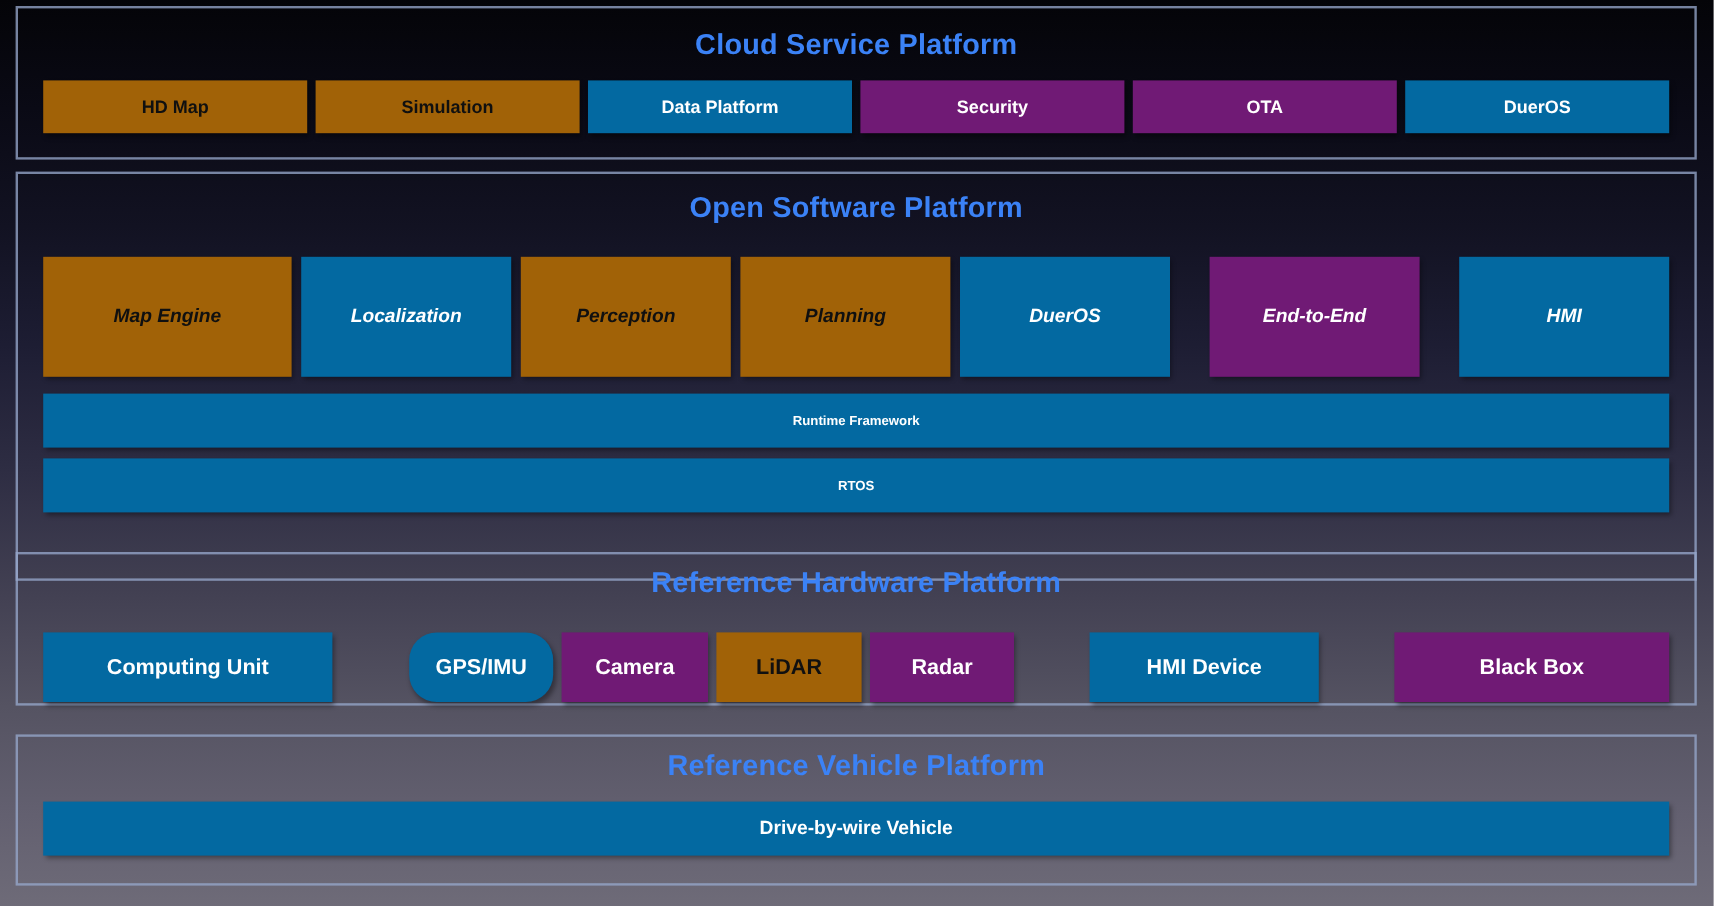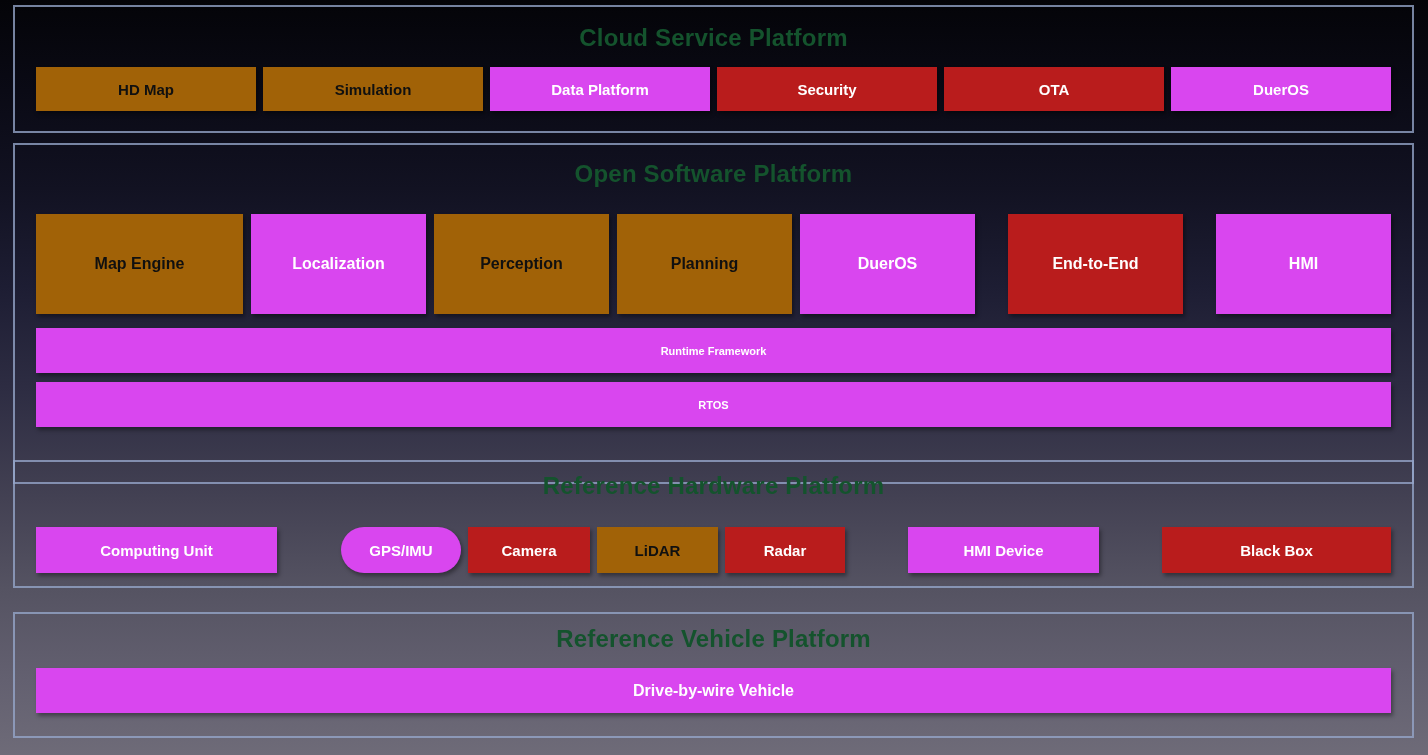--- a/index.html
+++ b/index.html
@@ -25,21 +25,21 @@
   }
   .section {
     position: absolute;
     left: 13px;
     width: 1401px;
     box-sizing: border-box;
     border: 2px solid rgba(150, 166, 203, 0.78);
   }
   .section-title {
     text-align: center;
-    color: #14532d;
+    color: #3b82f6;
     font-size: 24px;
     line-height: 28px;
     font-weight: bold;
     letter-spacing: 0.2px;
   }
   .row {
     display: flex;
     gap: 7px;
     padding: 0 21px;
     box-sizing: border-box;
@@ -47,46 +47,46 @@
   .box {
     display: flex;
     align-items: center;
     justify-content: center;
     font-weight: bold;
     text-align: center;
     box-shadow: 2px 3px 4px rgba(0, 0, 0, 0.38);
     box-sizing: border-box;
   }
   .c-yellow { background: #a16207; color: #101010; }
-  .c-blue   { background: #d946ef; color: #ffffff; }
-  .c-red    { background: #b91c1c; color: #ffffff; }
+  .c-blue   { background: #0369a1; color: #ffffff; }
+  .c-red    { background: #701a75; color: #ffffff; }
 
   
   #sec-cloud { top: 5px; height: 128px; }
   #sec-cloud .section-title { margin-top: 17px; }
   #sec-cloud .row { margin-top: 15px; }
   #sec-cloud .box { flex: 1 1 0; height: 44px; font-size: 15px; }
 
   
   #sec-software { top: 143px; height: 341px; }
   #sec-software .section-title { margin-top: 15px; }
   #sec-software .row.modules { margin-top: 26px; gap: 8px; }
-  #sec-software .module { height: 100px; font-size: 16px; flex: 175 1 0; }
+  #sec-software .module { height: 100px; font-size: 16px; flex: 175 1 0; font-style: italic; }
   #sec-software .module.wide { flex: 207 1 0; }
   #sec-software .module.gap-left-lg { margin-left: 25px; }
   #sec-software .bar-row { padding: 0 21px; }
   #sec-software .bar { height: 45px; font-size: 11px; }
   #sec-software .bar-row.first { margin-top: 14px; }
   #sec-software .bar-row.second { margin-top: 9px; }
 
   
   #sec-hardware { top: 460px; height: 128px; }
   #sec-hardware .section-title { margin-top: 10px; }
   #sec-hardware .row { margin-top: 27px; }
-  #sec-hardware .box { height: 46px; font-size: 15px; flex-grow: 1; flex-shrink: 1; }
+  #sec-hardware .box { height: 58px; font-size: 18px; flex-grow: 1; flex-shrink: 1; }
   .hw-computing { flex-basis: 238px; }
   .hw-gps { flex-basis: 117px; margin-left: 57px; border-radius: 23px; }
   .hw-camera { flex-basis: 119px; }
   .hw-lidar { flex-basis: 118px; }
   .hw-radar { flex-basis: 117px; }
   .hw-hmi { flex-basis: 188px; margin-left: 56px; }
   .hw-blackbox { flex-basis: 226px; margin-left: 56px; text-align: center; }
 
   
   #sec-vehicle { top: 612px; height: 126px; }

